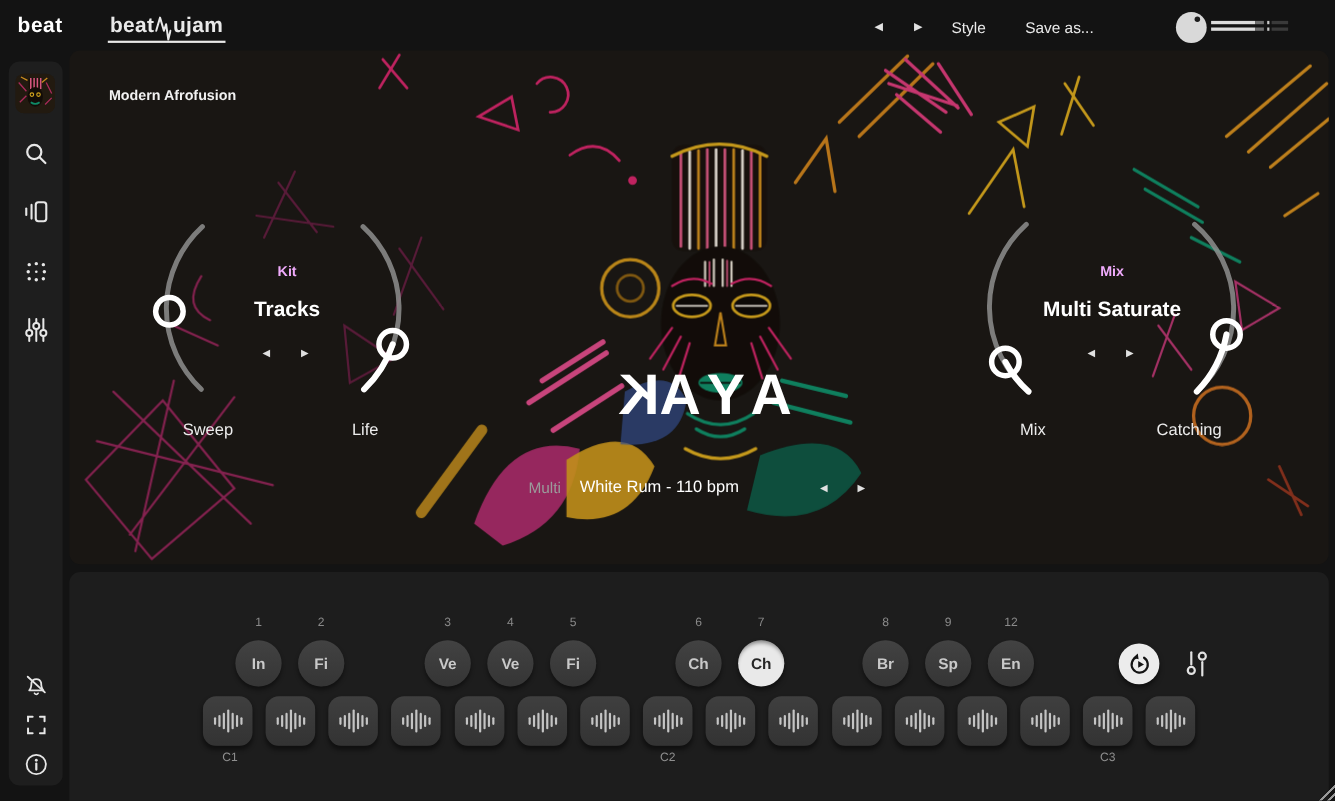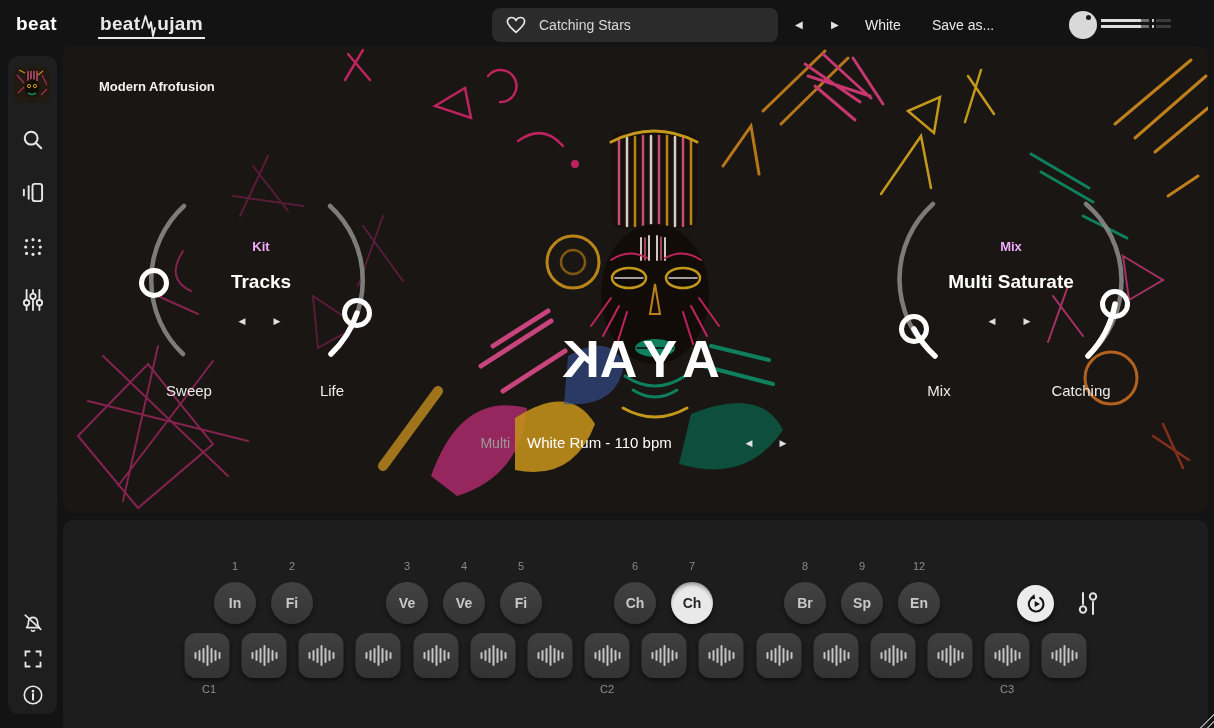--- a/index.html
+++ b/index.html
@@ -86,32 +86,24 @@
 <div class="topbar">
   <div class="ujam-logo">beat</div>
   <div class="bm-logo">
     <span>beat</span>
     <svg width="15" height="26" viewBox="0 0 15 26">
       <polyline points="1,15 4.5,3 8,15 10,9 12,23 14,15" fill="none" stroke="#e9e9e9" stroke-width="1.8" stroke-linejoin="round" stroke-linecap="round"></polyline>
     </svg>
     <span>ujam</span>
   </div>
 
-  <div class="preset-pill">
-    <span class="heart">
-      <svg width="20" height="18" viewBox="0 0 24 22">
-        <path d="M12 20 C5 14 1.5 10.5 1.5 6.8 C1.5 3.9 3.8 1.8 6.5 1.8 C8.7 1.8 10.8 3.2 12 5.2 C13.2 3.2 15.3 1.8 17.5 1.8 C20.2 1.8 22.5 3.9 22.5 6.8 C22.5 10.5 19 14 12 20 Z" fill="none" stroke="#e9e9e9" stroke-width="2"></path>
-      </svg>
-    </span>
-    <span class="preset-name">Catching Stars</span>
-  </div>
 
   <span class="tb-arrow" style="left:795px;">◀</span>
   <span class="tb-arrow" style="left:831px;">▶</span>
-  <button class="tb-btn" style="left:865px;">White</button>
+  <button class="tb-btn" style="left:865px;">Style</button>
   <button class="tb-btn" style="left:932px;">Save as...</button>
 
   <div class="vol-knob"></div>
   <div class="meter">
     <div class="meter-row">
       <i class="m-bright"></i>
         <i class="m-dim"></i>
         <i class="m-gap1"></i>
         <i class="m-dot"></i>
         <i class="m-gap2"></i>

